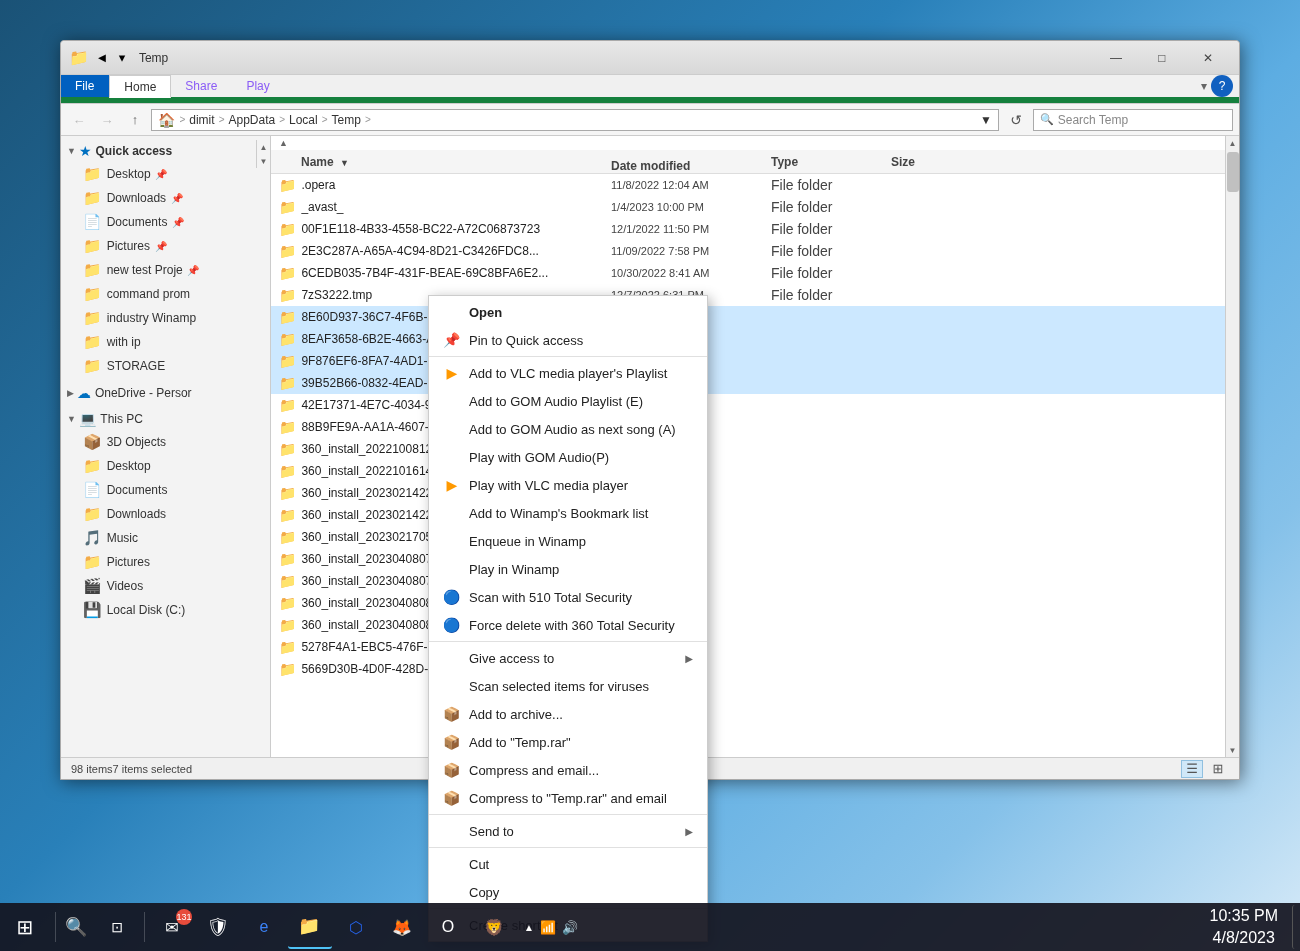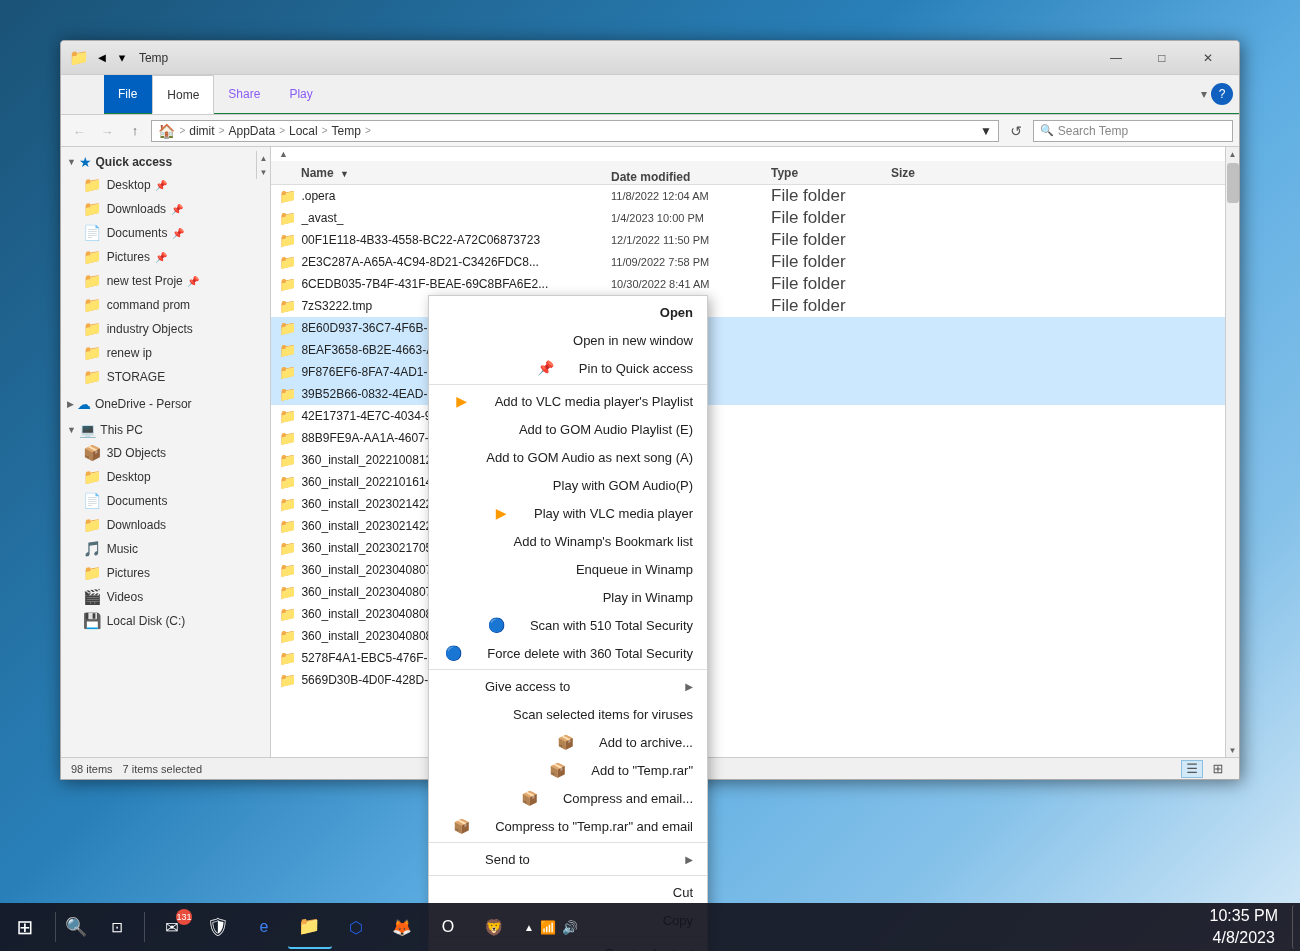--- a/index.html
+++ b/index.html
@@ -160,23 +160,22 @@
     }
 
     
     .ribbon {
       background: #f0f0f0;
       border-bottom: 1px solid #ccc;
       flex-shrink: 0;
     }
     .ribbon-tabs {
       display: flex;
-      height: 39px;
-      border-bottom: 1px solid #15803d;
-      margin-left: 43px;
+      height: 28px;
+      border-bottom: 6px solid #15803d;
     }
     .ribbon-tab {
       padding: 0 14px;
       display: flex;
       align-items: center;
       font-size: 12px;
       color: #8b5cf6;
       cursor: pointer;
       border-right: 1px solid transparent;
     }
@@ -344,21 +343,21 @@
       padding-left: 8px;
       display: flex;
       align-items: center;
       gap: 5px;
       overflow: hidden;
       white-space: nowrap;
       text-overflow: ellipsis;
     }
     .file-icon { font-size: 14px; color: #dcb35a; }
     .file-date { width: 160px; font-size: 11px; color: #444; }
-    .file-type { width: 120px; font-size: 17px; color: #444; }
+    .file-type { width: 120px; font-size: 14px; color: #444; }
     .file-size { width: 80px; font-size: 11px; color: #444; }
 
     
     .status-bar {
       height: 22px;
       background: #f0f0f0;
       border-top: 1px solid #ccc;
       display: flex;
       align-items: center;
       padding: 0 10px;
@@ -423,23 +422,22 @@
       z-index: 50;
       font-size: 13px;
       padding: 2px 0;
     }
     .cm-item {
       display: flex;
       align-items: center;
       padding: 5px 14px;
       cursor: pointer;
       color: #222;
-      gap: 24px;
+      gap: 8px;
       position: relative;
-      justify-content: flex-end;
     }
     .cm-item.cm-bold { font-weight: 600; }
     .cm-separator {
       height: 1px;
       background: #e0e0e0;
       margin: 2px 0;
     }
     .cm-item .cm-arrow {
       margin-left: auto;
       font-size: 10px;
@@ -552,25 +550,25 @@
               <span class="folder-icon folder-yellow">📁</span>
               <span>new test Proje</span>
               <span class="pin-icon">📌</span>
             </div>
             <div class="sidebar-item">
               <span class="folder-icon folder-yellow">📁</span>
               <span>command prom</span>
             </div>
             <div class="sidebar-item">
               <span class="folder-icon folder-yellow">📁</span>
-              <span>industry Objects</span>
+              <span>industry Winamp</span>
             </div>
             <div class="sidebar-item">
               <span class="folder-icon folder-yellow">📁</span>
-              <span>renew ip</span>
+              <span>with ip</span>
             </div>
             <div class="sidebar-item">
               <span class="folder-icon folder-yellow">📁</span>
               <span>STORAGE</span>
             </div>
           </div>
 
           <div class="sidebar-section">
             <div class="sidebar-header">
               <span class="chevron">▶</span>
@@ -855,36 +853,32 @@
 
     <div class="scrollbar-track">
       <div class="scroll-arrow">▲</div>
       <div class="scroll-thumb"></div>
       <div class="scroll-arrow" style="margin-top:auto;">▼</div>
     </div>
   </div>
 
   <div class="status-bar">
     <span>98 items</span>
-    <span style="margin-left:10px;text-align:right;">7 items selected</span>
+    <span style="text-align:right;">7 items selected</span>
     <div class="status-bar-right">
       <div class="view-btn active">☰</div>
       <div class="view-btn">⊞</div>
     </div>
   </div>
 </div>
 
 <div class="context-menu">
   <div class="cm-item cm-bold">
     <span class="cm-icon"></span>
     <span>Open</span>
-  </div>
-  <div class="cm-item">
-    <span class="cm-icon"></span>
-    <span>Open in new window</span>
   </div>
   <div class="cm-item">
     <span class="cm-icon">📌</span>
     <span>Pin to Quick access</span>
   </div>
   <div class="cm-separator"></div>
   <div class="cm-item">
     <span class="cm-icon cm-icon-vlc">▶</span>
     <span>Add to VLC media player's Playlist</span>
   </div>

